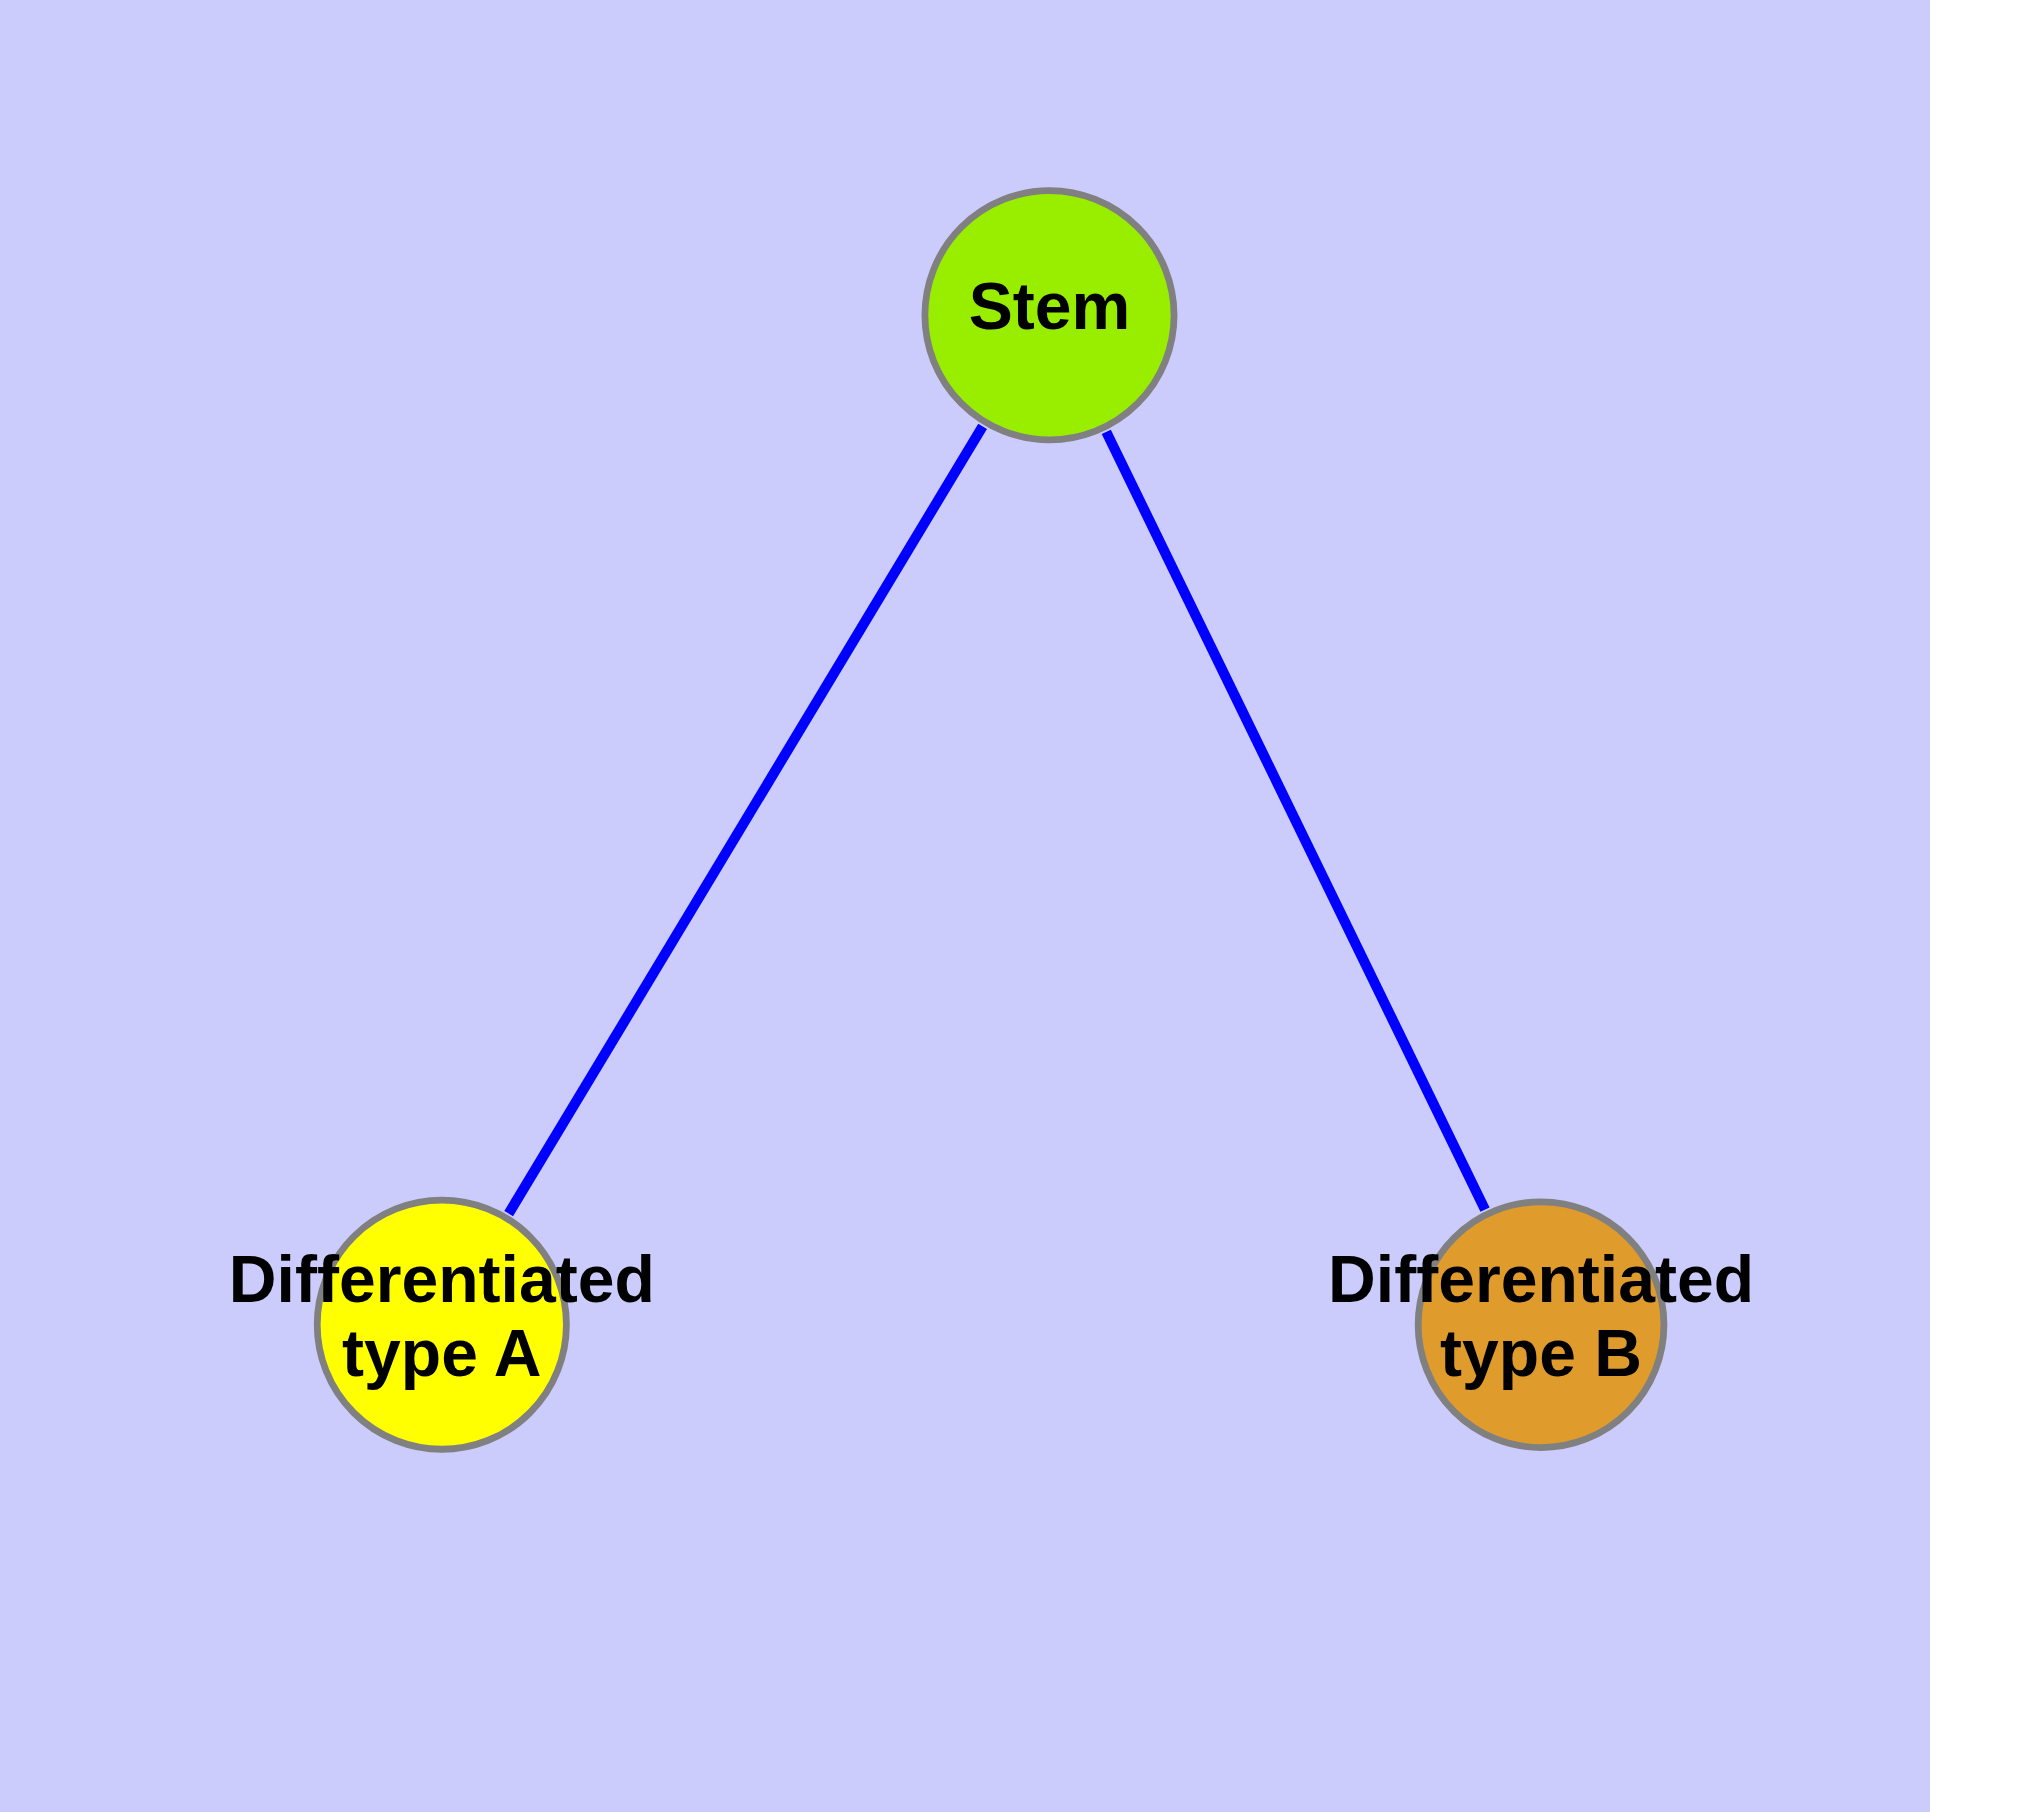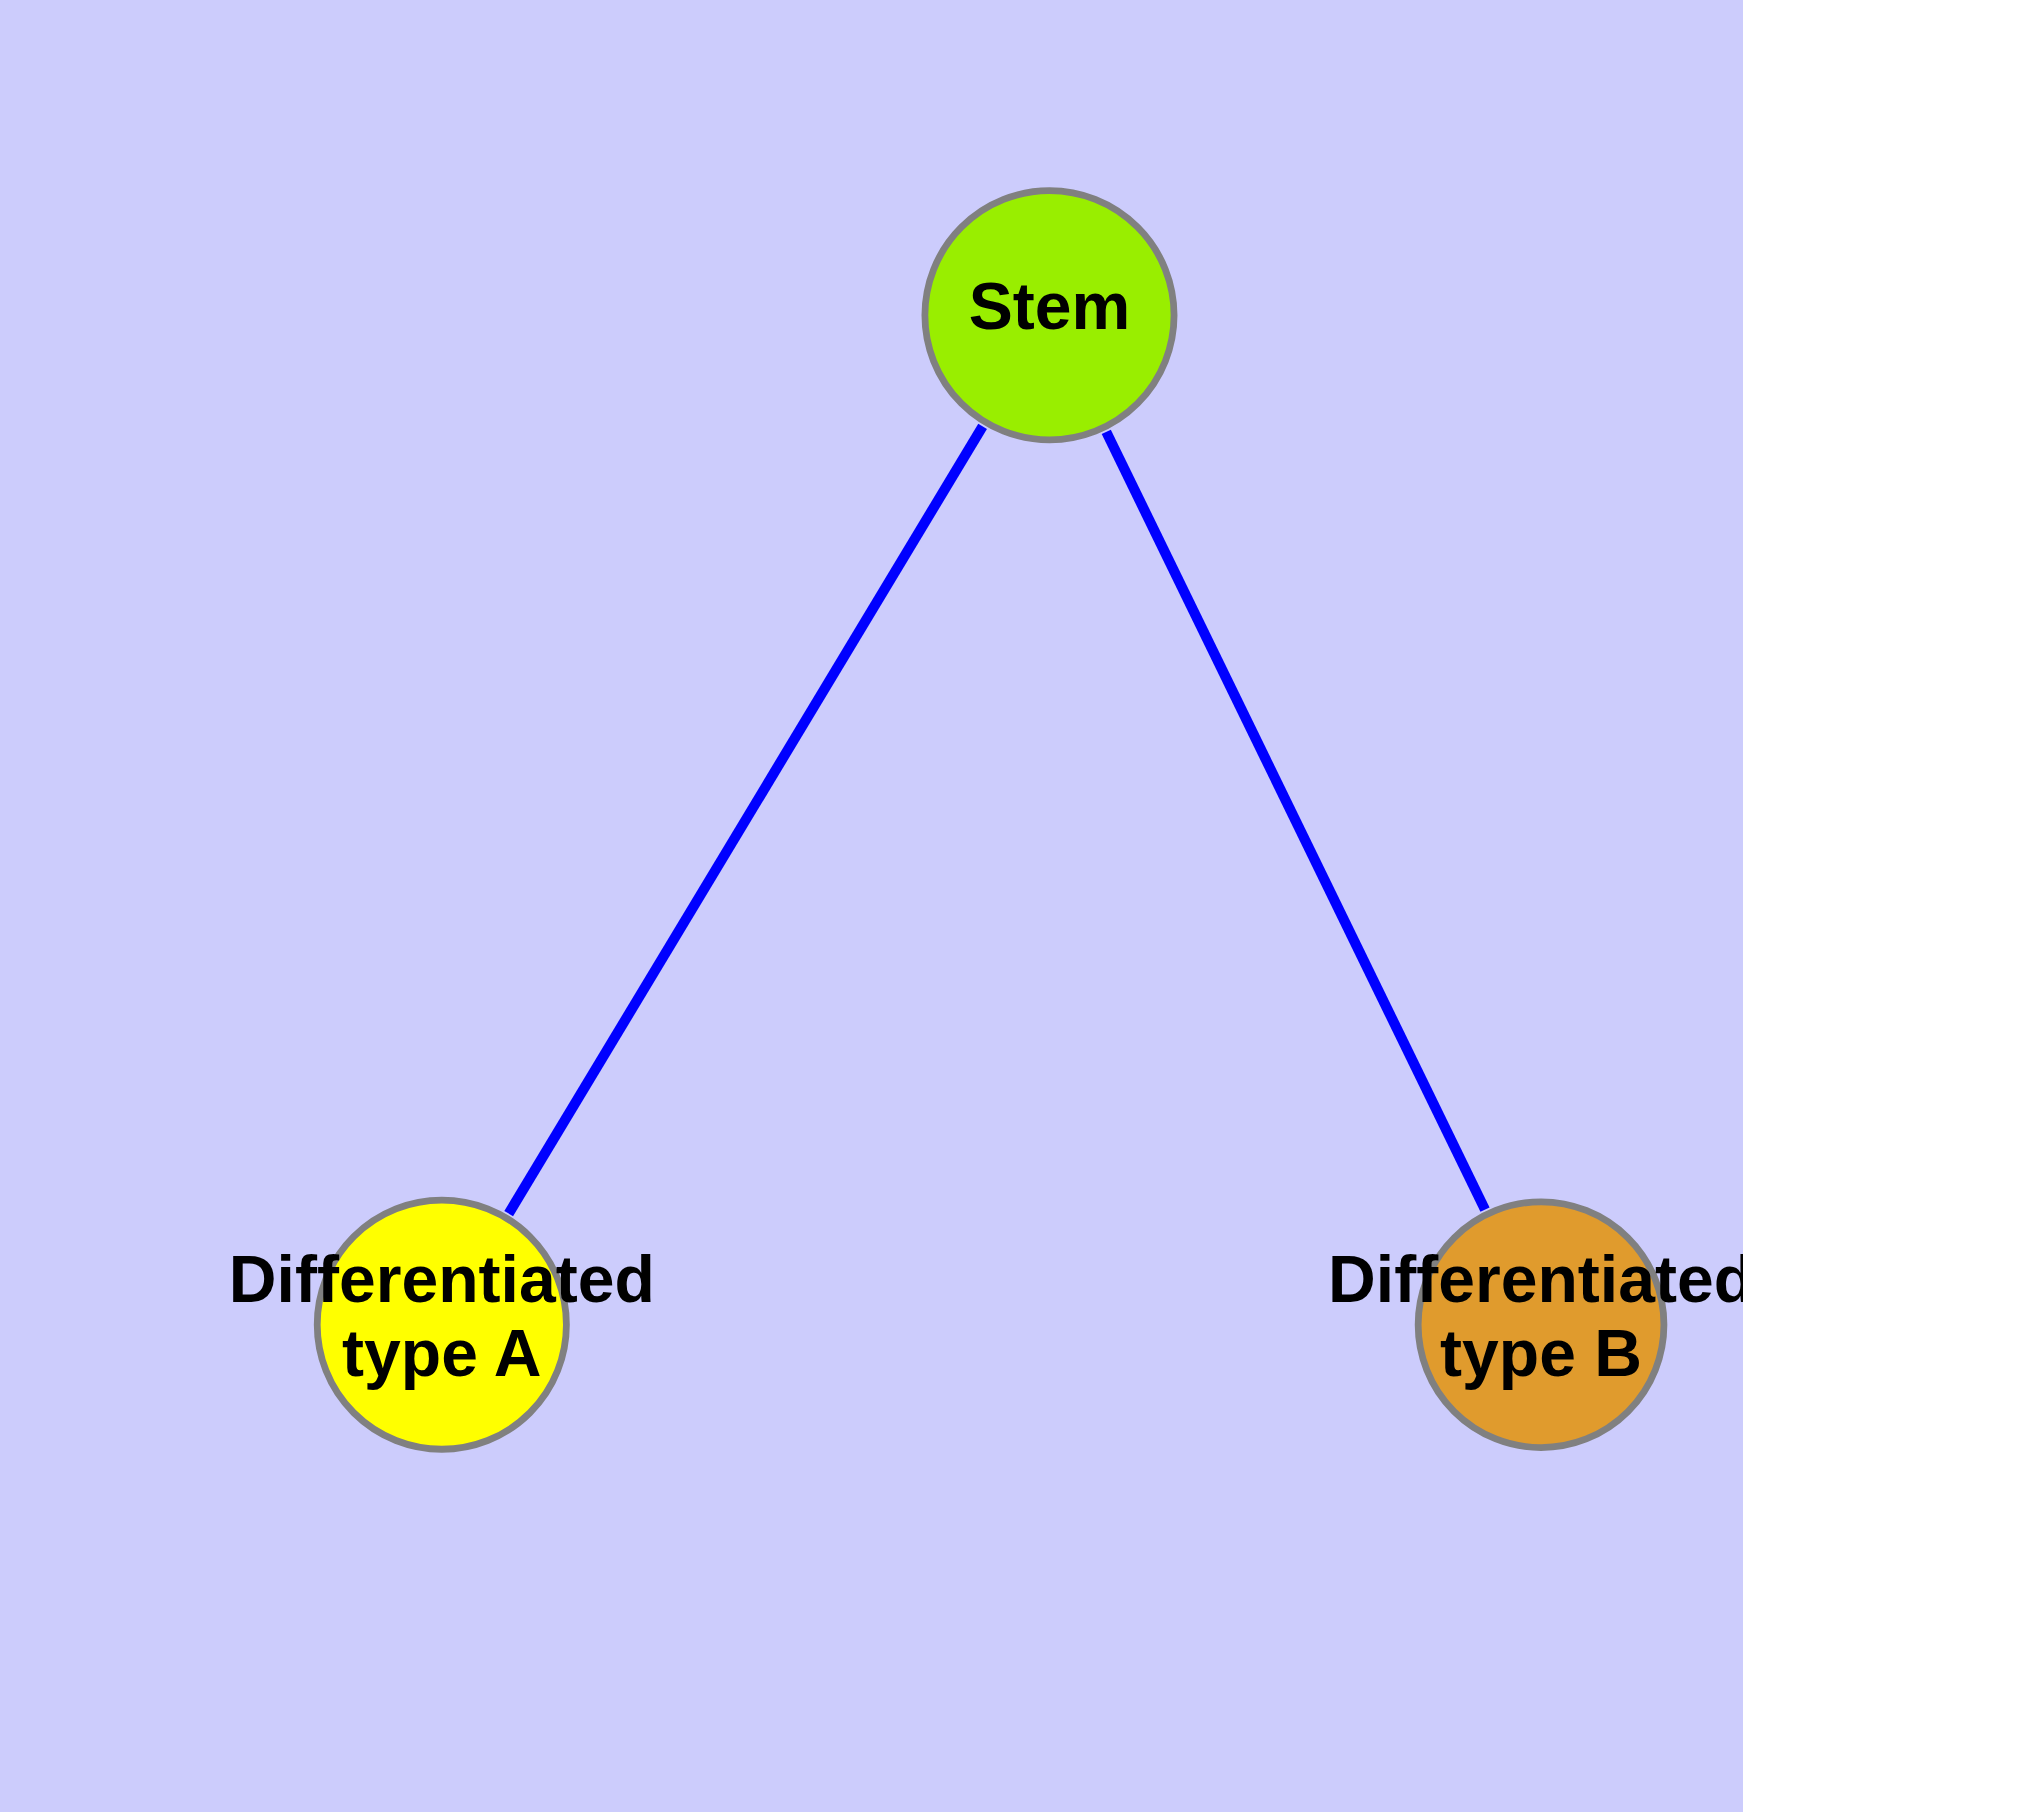--- a/index.html
+++ b/index.html
@@ -25,21 +25,21 @@
   .node-label {
     font-family: "Liberation Sans", sans-serif;
     font-weight: bold;
     fill: #000000;
     paint-order: normal;
   }
 </style>
 </head>
 <body>
 
-<div id="canvas" style="background: rgb(204, 204, 252); width: 1743px; height: 1812px;">
+<div id="canvas" style="background: rgb(204, 204, 252); width: 1930px; height: 1812px;">
   <svg id="graph-svg" viewBox="0 0 2384 2138" xmlns="http://www.w3.org/2000/svg" style="width: 2021px; height: 1812px;">
 
     <rect id="bg-rect" x="0" y="0" width="2384" height="2138" fill="#CCCCFC"></rect>
 
     <g id="edge-layer">
         <line x1="1159.0880146932964" y1="503.0797412835202" x2="599.9119853067036" y2="1431.9202587164798" stroke="#0000FF" stroke-width="12" stroke-linecap="butt"></line>
         <line x1="1304.9877804741855" y1="509.55594231854303" x2="1751.887876786915" y2="1427.2421745745098" stroke="#0000FF" stroke-width="12" stroke-linecap="butt"></line>
       </g>
     <g id="node-layer">
         <g>

